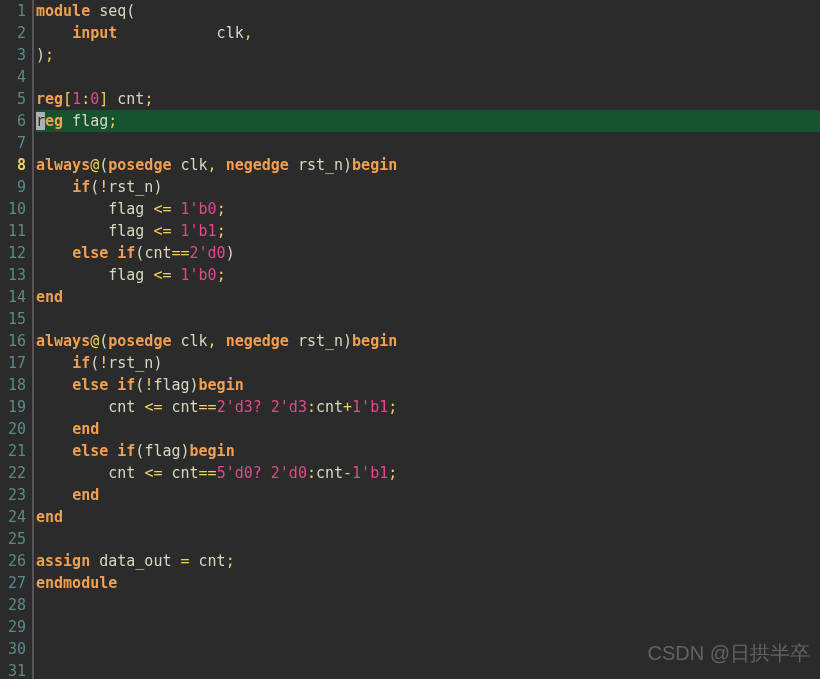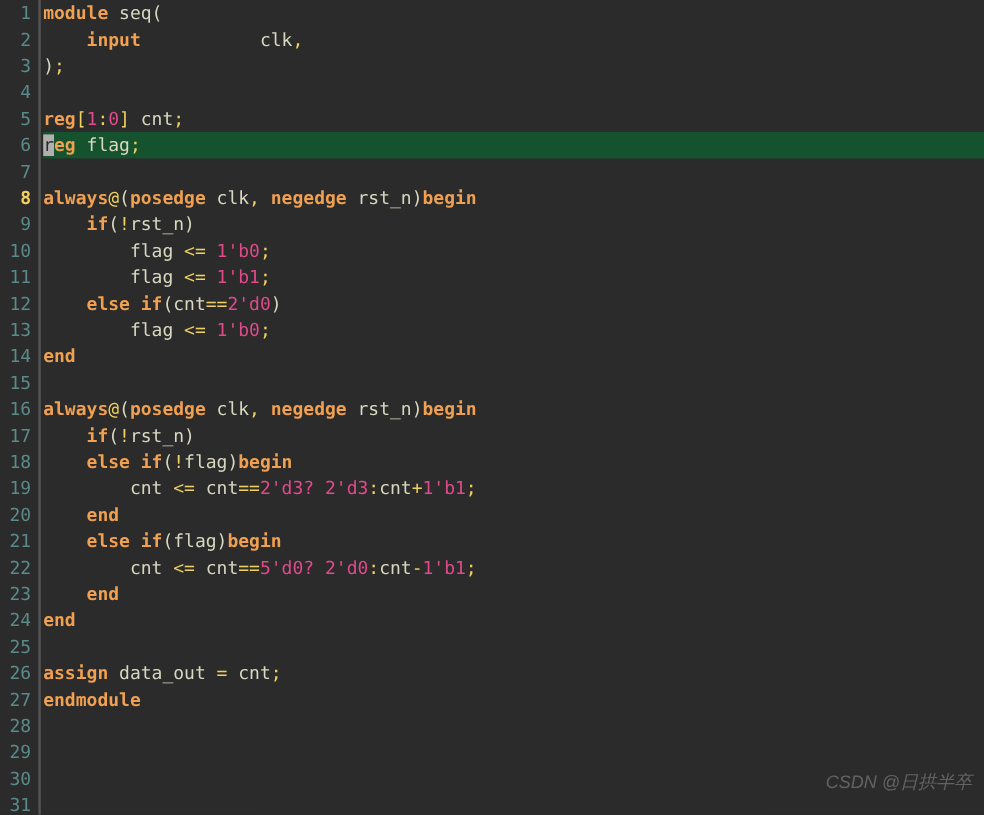--- a/index.html
+++ b/index.html
@@ -55,23 +55,22 @@
     .paren { color: #d8d8c0; }
     .cursor {
       background: #b0b0b0;
       color: #2b2b2b;
     }
     .watermark {
       position: absolute;
       right: 10px;
       bottom: 15px;
       color: rgba(200,200,200,0.35);
-      font-size: 15px;
+      font-size: 20px;
       font-family: Arial, sans-serif;
-      font-style: italic;
     }
   </style>
 </head>
 <body>
 
 <div class="editor">
   <div class="gutter">
       <div class="line">1</div>
       <div class="line">2</div>
       <div class="line">3</div>

